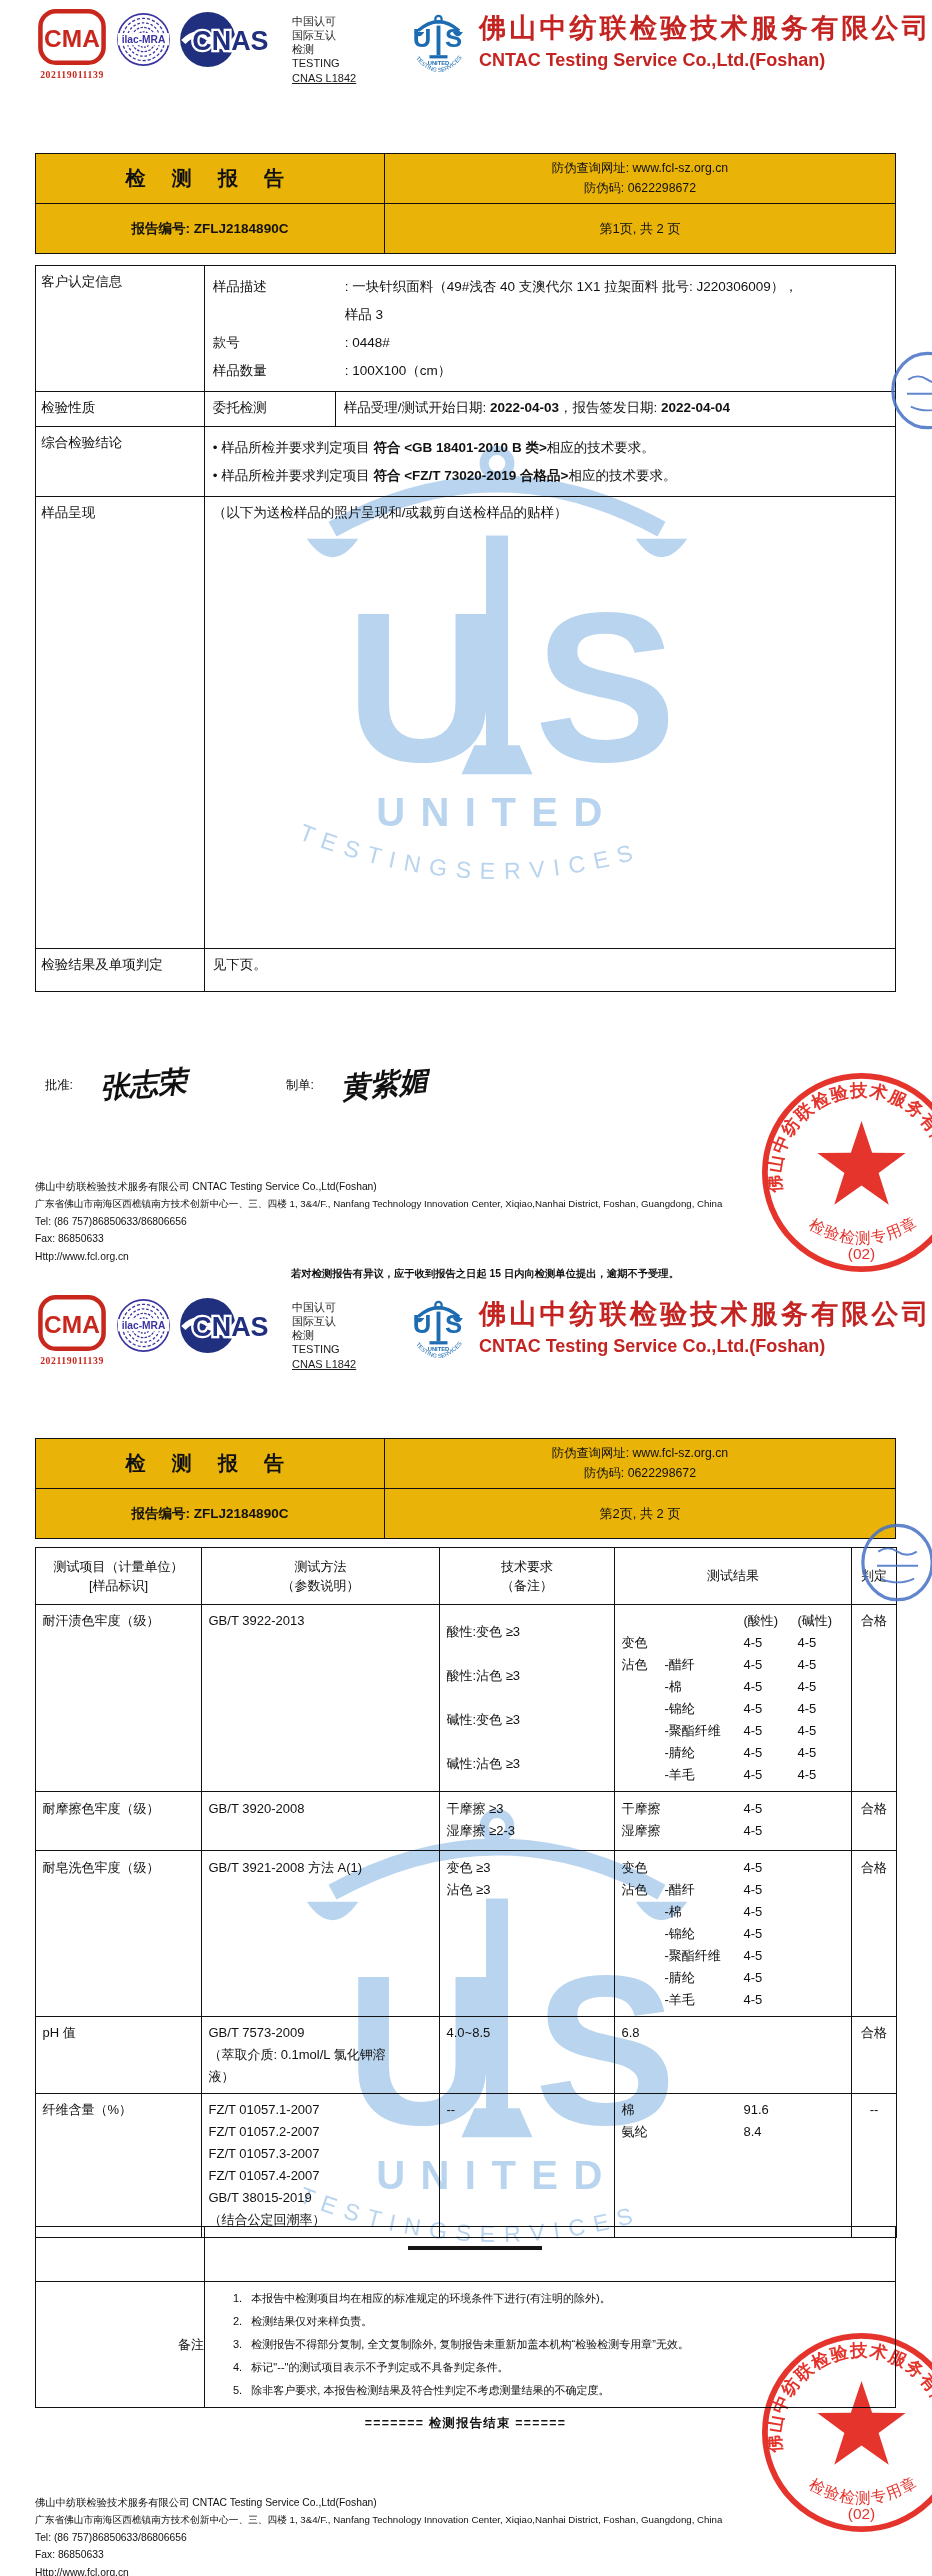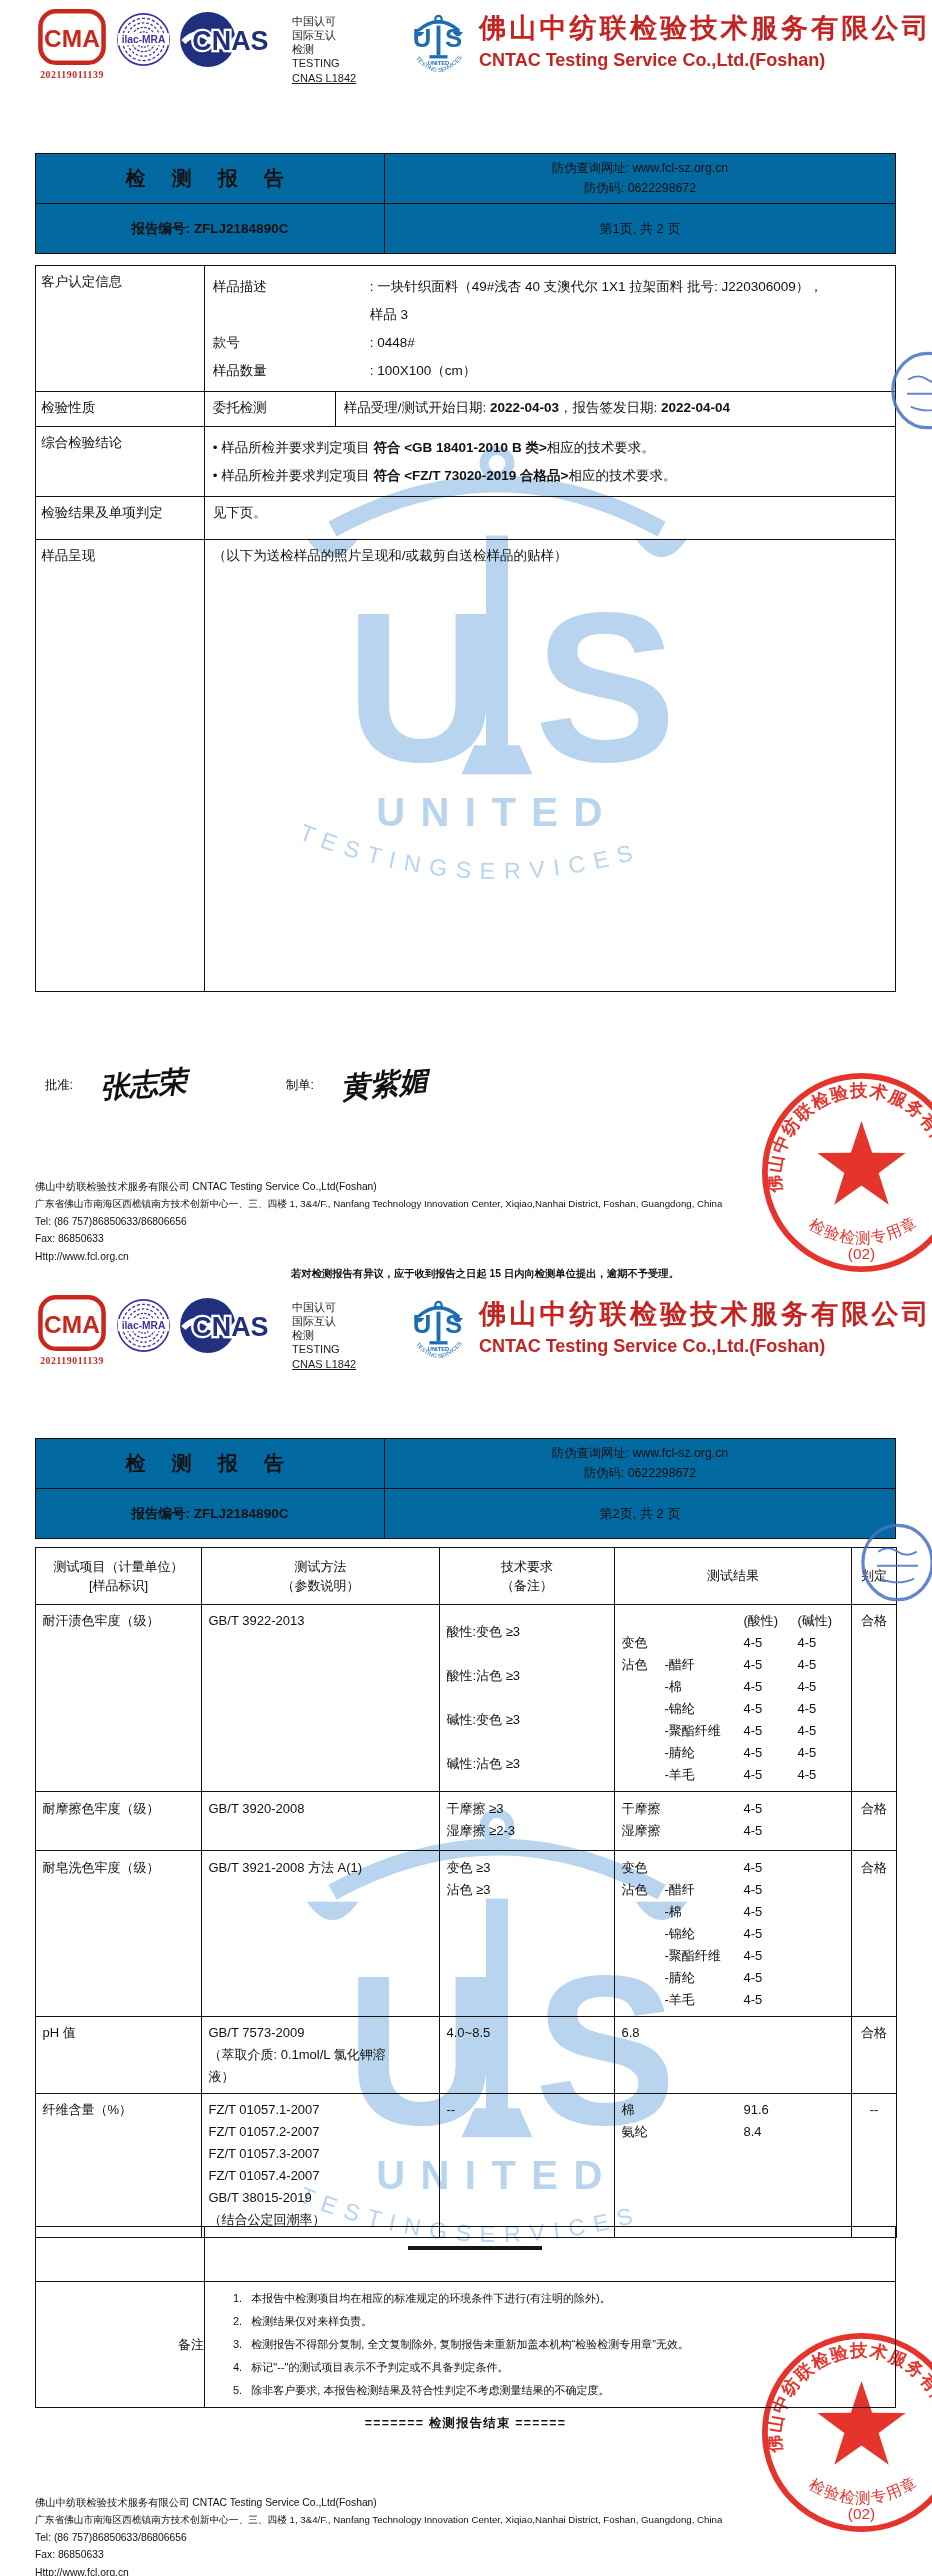--- a/index.html
+++ b/index.html
@@ -14,32 +14,32 @@
   .ilac{position:absolute;left:116px;top:11.6px;}
   .cnas{position:absolute;left:178px;top:10.3px;text-align:right;}
   .accblock{position:absolute;left:292px;top:14px;font-size:11px;line-height:14px;color:#1a1a1a;}
   .accblock .cnascode{margin-top:0.6px;text-decoration:underline;}
   .utslogo{position:absolute;left:410px;top:5.2px;}
   .cotitle{position:absolute;left:479px;top:13px;}
   .cotitle .cn{color:#c42421;font-size:27px;font-weight:bold;letter-spacing:3.2px;line-height:30px;white-space:nowrap;}
   .cotitle .en{color:#c42421;font-size:18px;font-weight:bold;margin-top:6.5px;white-space:nowrap;}
 
   
-  .title-table{position:absolute;left:35px;top:153px;width:861px;border-collapse:collapse;border:1.9px solid #111;table-layout:fixed;background:#0369a1;}
+  .title-table{position:absolute;left:35px;top:153px;width:861px;border-collapse:collapse;border:1.9px solid #111;table-layout:fixed;background:#eab308;}
   .title-table td{border:1.3px solid #111;text-align:center;vertical-align:middle;}
   .tt-title{font-size:20px;font-weight:bold;letter-spacing:10.3px;}
   .tt-anti{font-size:12.3px;line-height:19.4px;}
   .tt-no{font-size:13.5px;font-weight:bold;}
   .tt-page{font-size:13px;}
 
   
   .info-table{position:absolute;left:35px;top:265px;width:861px;border-collapse:collapse;border:1.9px solid #111;table-layout:fixed;font-size:13.5px;}
   .info-table td{border:1.3px solid #111;vertical-align:top;padding:6.5px 7.7px;background:transparent;}
   .info-table td.lab{padding:6.5px 3.9px 6.5px 5.2px;}
-  .kv{display:flex;line-height:28px;gap:25px;}
+  .kv{display:flex;line-height:28px;}
   .k{width:132px;flex:none;}
   .v{flex:1;}
   .bline{line-height:28px;}
 
   
   .sign-row{position:absolute;left:45px;top:1059px;display:flex;align-items:center;height:52px;}
   .sig-lab{font-size:12.3px;}
   .sig{font-size:29px;font-weight:800;font-family:"DejaVu Serif","Liberation Serif",serif;transform:rotate(-5deg) skewX(-14deg);margin-left:29px;white-space:nowrap;}
   .sig2{margin-left:97px;}
 
@@ -225,27 +225,27 @@
       <td><span>委托检测</span></td>
       <td><span><span>样品受理/测试开始日期: </span><b>2022-04-03</b><span>，报告签发日期: </span><b>2022-04-04</b></span></td>
     </tr>
     <tr style="height:63px">
       <td class="lab"><span>综合检验结论</span></td>
       <td colspan="2">
         <div class="bline"><span>• 样品所检并要求判定项目 </span><b>符合 &lt;GB 18401-2010 B 类&gt;</b><span>相应的技术要求。</span></div>
         <div class="bline"><span>• 样品所检并要求判定项目 </span><b>符合 &lt;FZ/T 73020-2019 合格品&gt;</b><span>相应的技术要求。</span></div>
       </td>
     </tr>
+    <tr style="height:452px">
+      <td class="lab"><span>样品呈现</span></td>
+      <td colspan="2"><span>（以下为送检样品的照片呈现和/或裁剪自送检样品的贴样）</span></td>
+    </tr>
     <tr style="height:43px">
       <td class="lab"><span>检验结果及单项判定</span></td>
       <td colspan="2"><span>见下页。</span></td>
-    </tr>
-    <tr style="height:452px">
-      <td class="lab"><span>样品呈现</span></td>
-      <td colspan="2"><span>（以下为送检样品的照片呈现和/或裁剪自送检样品的贴样）</span></td>
     </tr>
   </tbody>
     </table>
 
   <div class="sign-row">
     <span class="sig-lab">批准:</span>
     <span class="sig">张志荣</span>
     <span class="sig-lab sig2">制单:</span>
     <span class="sig">黄紫媚</span>
   </div>

